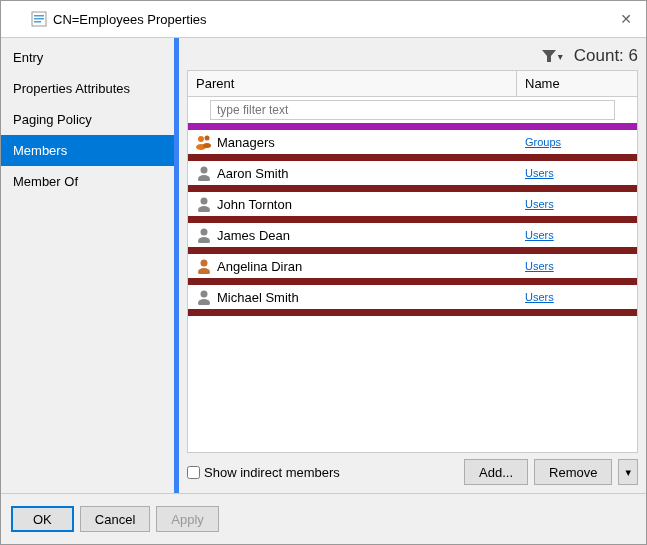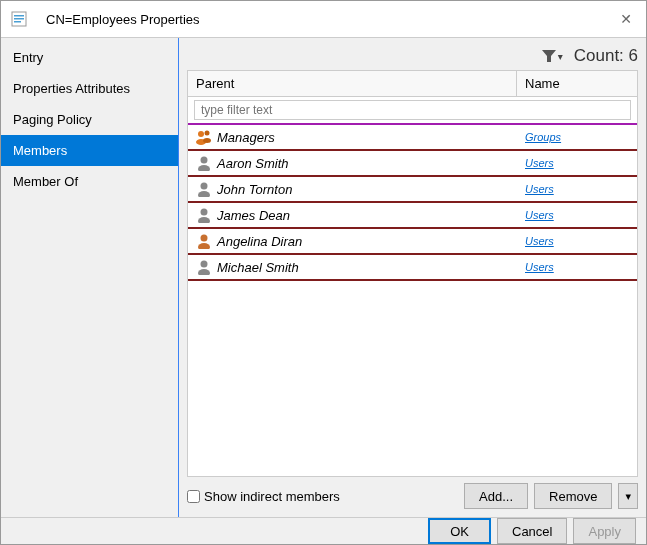--- a/index.html
+++ b/index.html
@@ -31,21 +31,22 @@
       padding: 8px 10px;
       display: flex;
       align-items: center;
       justify-content: space-between;
       min-height: 32px;
     }
 
     .title-bar-left {
       display: flex;
       align-items: flex-end;
-      gap: 19px;
+      gap: 6px;
+      margin-left: 20px;
     }
 
     .title-icon {
       width: 16px;
       height: 16px;
       display: flex;
       align-items: center;
       justify-content: center;
     }
 
@@ -70,21 +71,21 @@
 
     .dialog-body {
       display: flex;
       flex: 1;
       overflow: hidden;
     }
 
     .sidebar {
       width: 178px;
       background: #f0f0f0;
-      border-right: 1px solid #3b82f6;
+      border-right: 5px solid #3b82f6;
       display: flex;
       flex-direction: column;
       padding-top: 4px;
     }
 
     .sidebar-item {
       padding: 8px 12px;
       cursor: pointer;
       color: #000;
       font-size: 13px;
@@ -148,45 +149,44 @@
       padding: 5px 8px;
       font-weight: normal;
       font-size: 13px;
       color: #000;
       border-right: 1px solid #ccc;
     }
 
     .th:last-child { border-right: none; }
 
     .filter-row {
-      padding: 3px 6px;
-      border-bottom: 2px solid #a21caf;
+      padding: 3px 22px;
+      border-bottom: 7px solid #a21caf;
     }
 
     .filter-input {
       width: 100%;
       border: 1px solid #ccc;
       padding: 2px 6px;
       font-size: 12px;
       color: #999;
       outline: none;
       font-family: inherit;
     }
 
     .table-body {
       flex: 1;
       overflow-y: auto;
     }
 
     .table-row {
       display: grid;
       grid-template-columns: 1fr 120px;
-      border-bottom: 2px solid #7f1d1d;
-      cursor: pointer;
-      font-style: italic;
+      border-bottom: 7px solid #7f1d1d;
+      cursor: pointer;
     }
 
     .td {
       padding: 4px 8px;
       display: flex;
       align-items: center;
       gap: 5px;
       font-size: 13px;
     }
 
@@ -241,24 +241,24 @@
       padding: 4px 6px;
       font-size: 11px;
       border: 1px solid #adadad;
       background: #e1e1e1;
       cursor: pointer;
       height: 26px;
     }
 
     .dialog-footer {
       display: flex;
-      justify-content: flex-end;
+      justify-content: flex-start;
       align-items: center;
       gap: 6px;
-      padding: 0 10px;
+      padding: 12px 10px;
       border-top: 1px solid #ccc;
       background: #f0f0f0;
     }
 
     .btn-ok {
       padding: 4px 20px;
       font-size: 13px;
       border: 2px solid #0078d7;
       background: #e1e1e1;
       cursor: pointer;

